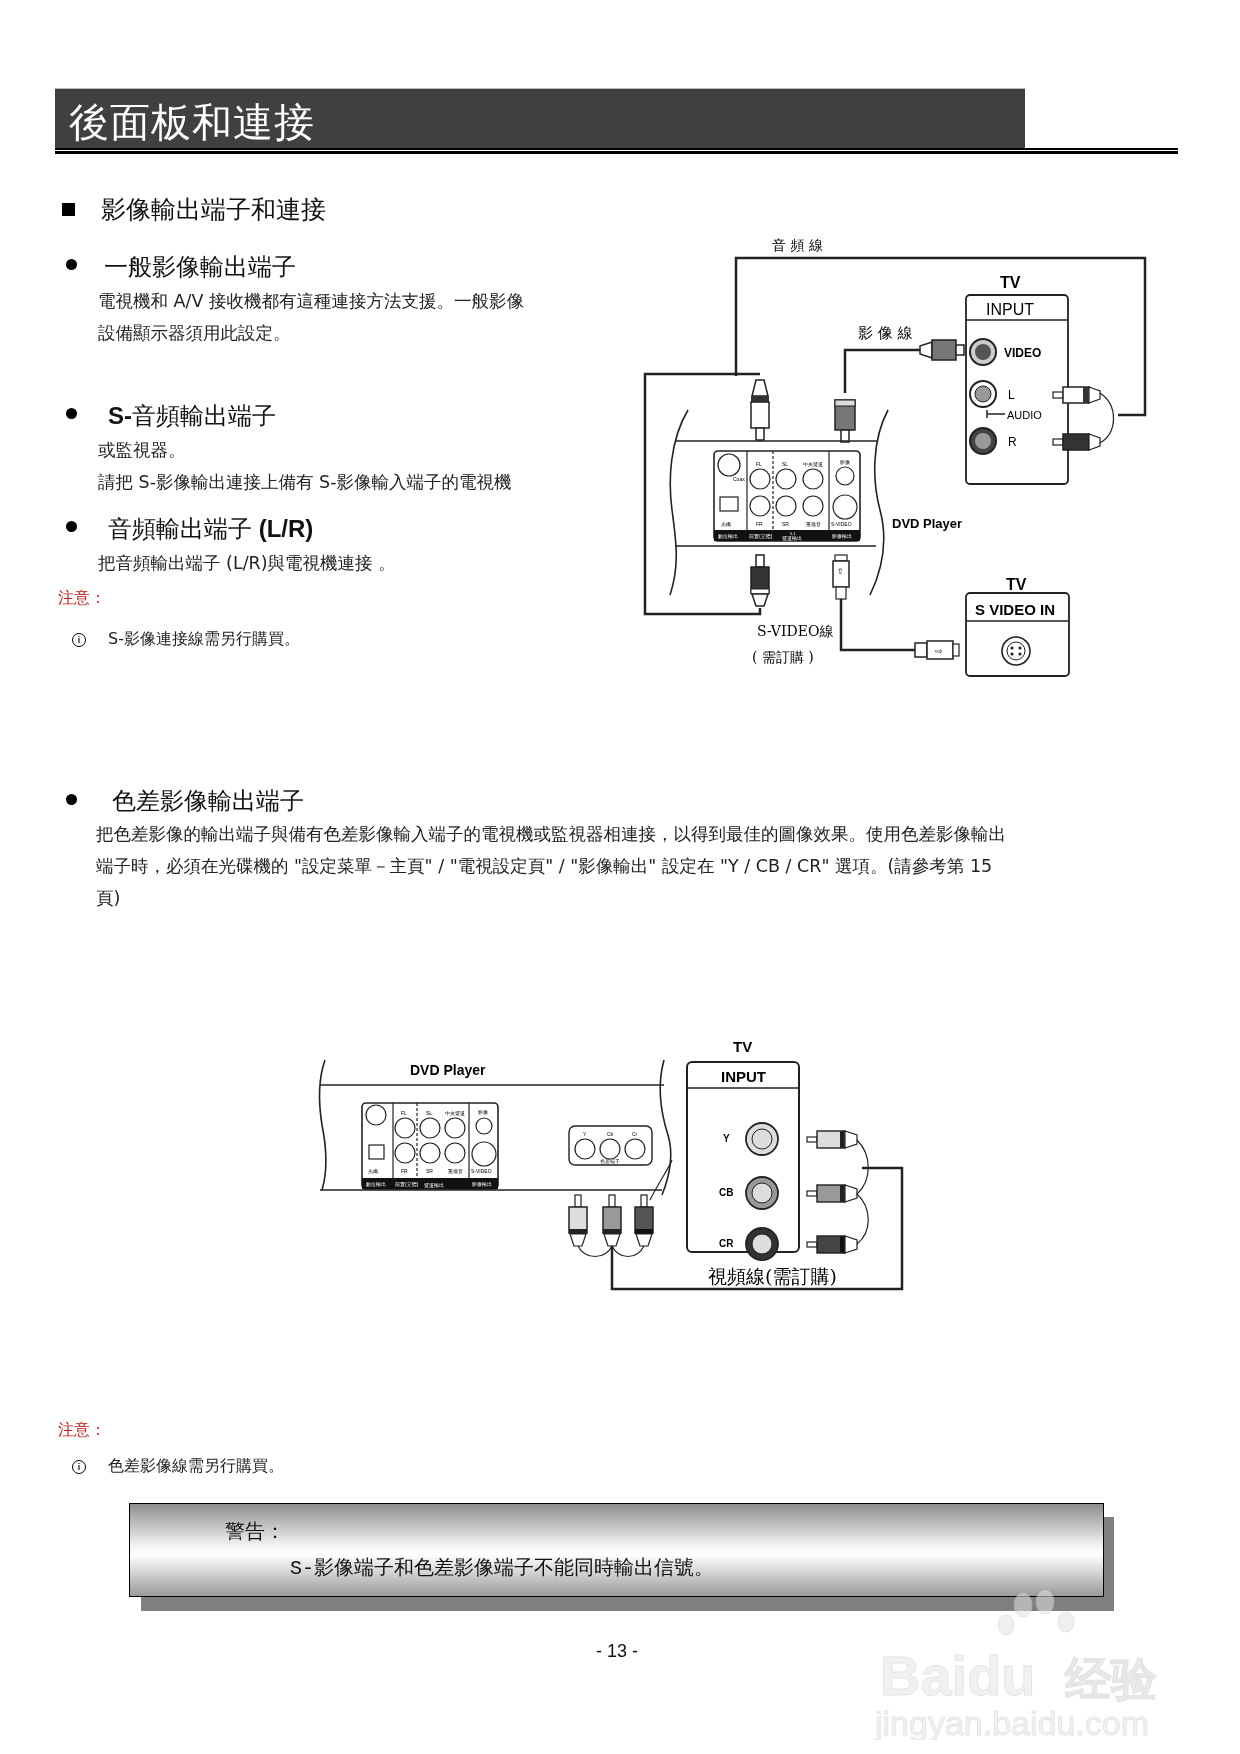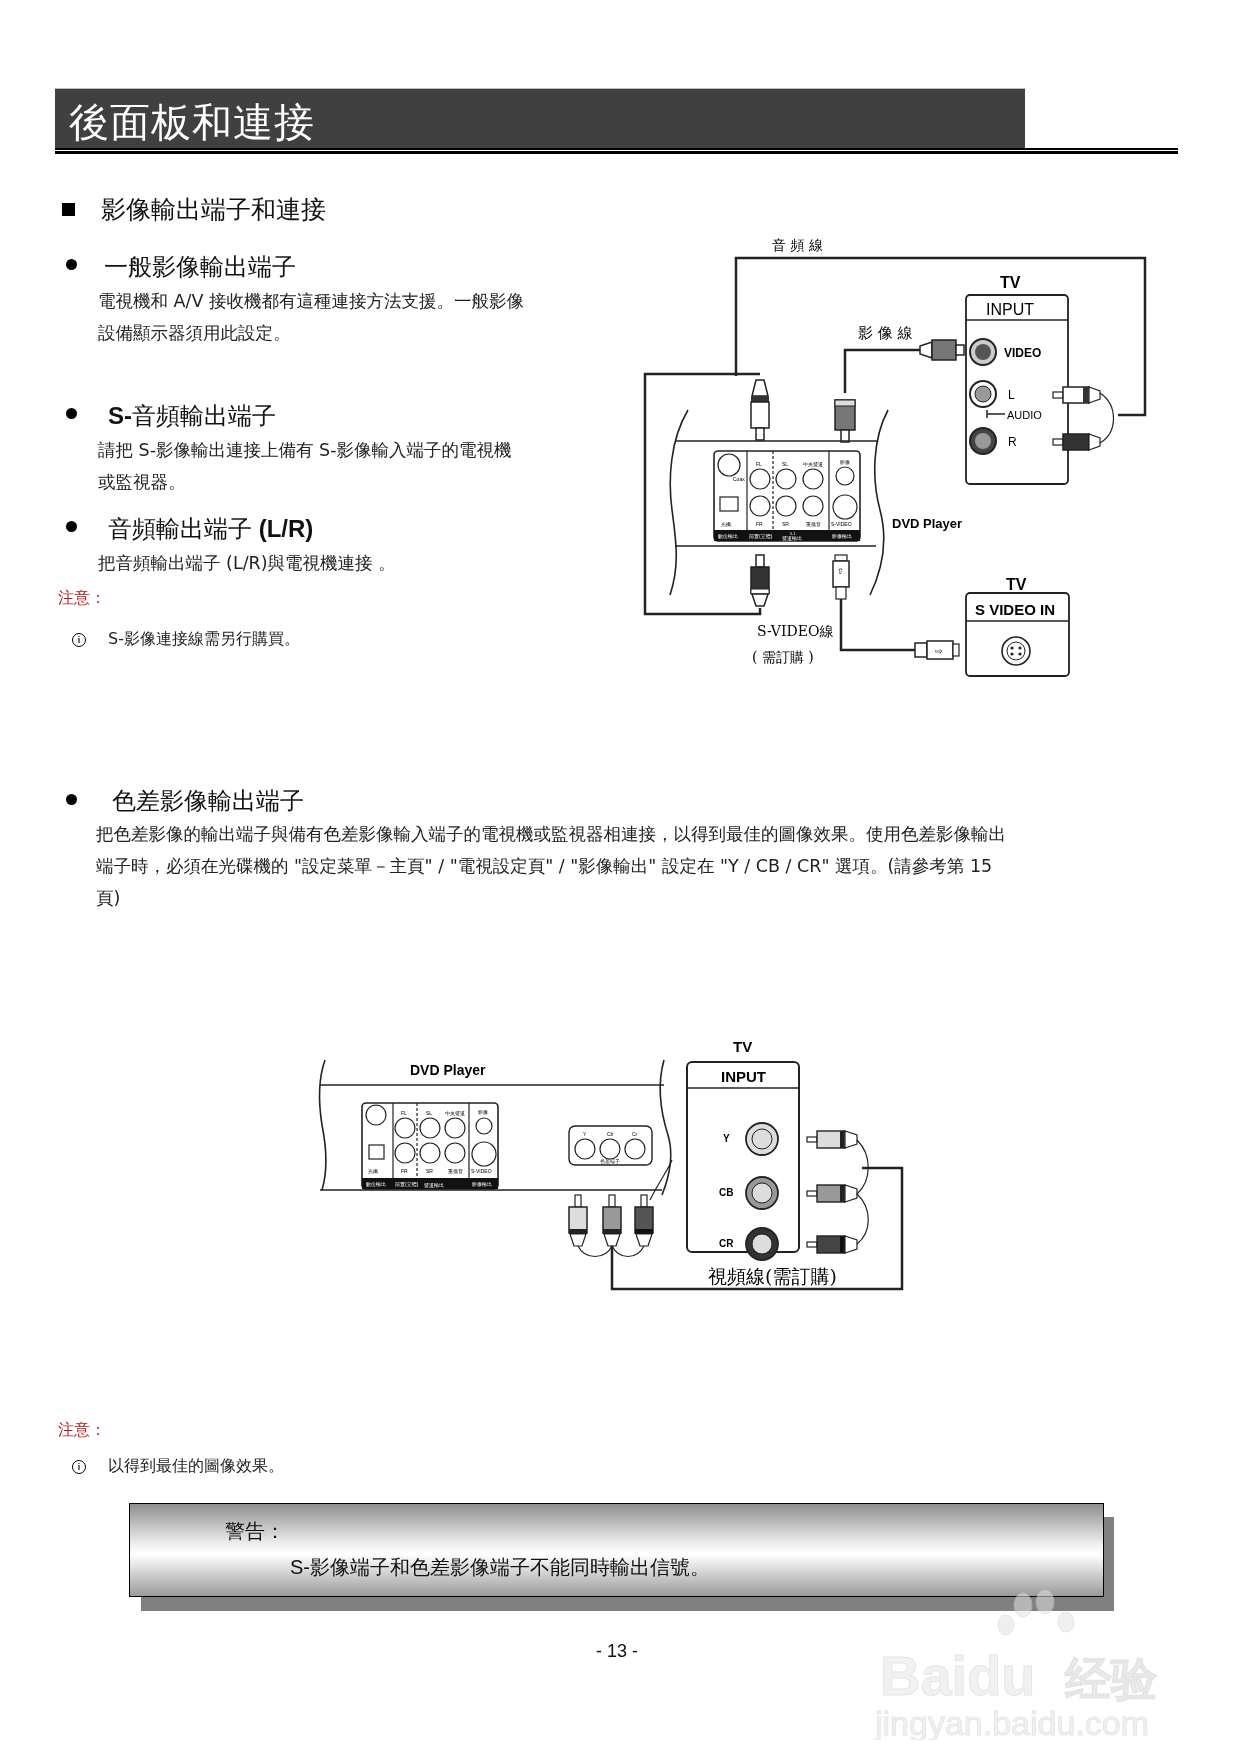--- a/index.html
+++ b/index.html
@@ -20,21 +20,21 @@
   .para { font-size: 17.5px; line-height: 32px; font-family: "DejaVu Sans", sans-serif; color: #222; }
   .note-label { font-size: 16px; font-family: "DejaVu Sans", sans-serif; color: #b91c1c; }
   .note-item { font-size: 16px; font-family: "DejaVu Sans", sans-serif; color: #222; }
   .circ-i { display: inline-block; width: 12px; height: 12px; border: 1.5px solid #000; border-radius: 50%;
             font-size: 9px; line-height: 12px; text-align: center; font-family: "Liberation Sans", sans-serif;
             font-weight: bold; margin-right: 22px; vertical-align: 1px; }
   .warn-shadow { left: 141px; top: 1517px; width: 973px; height: 94px; background: #808080; }
   .warn-box { left: 129px; top: 1503px; width: 973px; height: 92px; border: 1px solid #000;
               background: linear-gradient(to bottom, #8e8e8e 0%, #f2f2f2 45%, #ffffff 55%, #9a9a9a 100%); }
   .warn-title { left: 95px; top: 14px; font-size: 20px; font-family: "DejaVu Sans", sans-serif; }
-  .warn-text { left: 160px; top: 50px; font-size: 20px; font-family: Liberation Sans, sans-serif; }
+  .warn-text { left: 160px; top: 50px; font-size: 20px; font-family: Liberation Mono, monospace; }
   .page-num { left: 596px; top: 1641px; font-size: 18px; font-family: "Liberation Sans", sans-serif; }
   .wm { left: 870px; top: 1590px; width: 300px; height: 150px; opacity: 0.55; }
   svg text { font-family: "Liberation Sans", sans-serif; }
   .serif-lbl { font-family: "DejaVu Serif", serif; }
 </style>
 </head>
 <body>
 
 <div class="abs title-bar">
   <div class="abs title-text">後面板和連接</div>
@@ -52,22 +52,22 @@
 <div class="abs para" style="left:98px; top:285px;">
   <div>電視機和 A/V 接收機都有這種連接方法支援。一般影像</div>
   <div>設備顯示器須用此設定。</div>
 </div>
 
 <div class="abs bullet" style="left:66px; top:408px;"></div>
 <div class="abs bhead" style="left:108px; top:400px;">
   <b>S-</b><span>音頻輸出端子</span>
 </div>
 <div class="abs para" style="left:98px; top:434px;">
+  <div>或監視器。</div>
   <div>請把 S-影像輸出連接上備有 S-影像輸入端子的電視機</div>
-  <div>或監視器。</div>
 </div>
 
 <div class="abs bullet" style="left:66px; top:521px;"></div>
 <div class="abs bhead" style="left:108px; top:513px;">
   <span>音頻輸出端子</span><b> (L/R)</b>
 </div>
 <div class="abs para" style="left:98px; top:547px;">
   <div>把音頻輸出端子 (L/R)與電視機連接 。</div>
 </div>
 
@@ -319,21 +319,21 @@
     <rect x="807" y="212" width="10" height="5" fill="#fff" stroke="#222" stroke-width="1.2"></rect>
     <rect x="817" y="206" width="28" height="17" fill="#444" stroke="#222" stroke-width="1.4"></rect>
     <rect x="840" y="206" width="4" height="17" fill="#111"></rect>
     <polygon points="845,206 857,210 857,219 845,223" fill="#fff" stroke="#222" stroke-width="1.2"></polygon>
   </g>
   <path d="M857,110 C872,125 872,150 857,164 C872,178 872,202 857,214" fill="none" stroke="#222" stroke-width="1.2"></path>
 </svg>
 
 <div class="abs note-label" style="left:58px; top:1420px;">注意：</div>
 <div class="abs note-item" style="left:72px; top:1456px;">
-  <span class="circ-i">i</span><span>以得到最佳的圖像效果。</span>
+  <span class="circ-i">i</span><span>色差影像線需另行購買。</span>
 </div>
 
 <div class="abs warn-shadow"></div>
 <div class="abs warn-box">
   <div class="abs warn-title">警告：</div>
   <div class="abs warn-text">S-影像端子和色差影像端子不能同時輸出信號。</div>
 </div>
 
 <div class="abs page-num">- 13 -</div>
 

